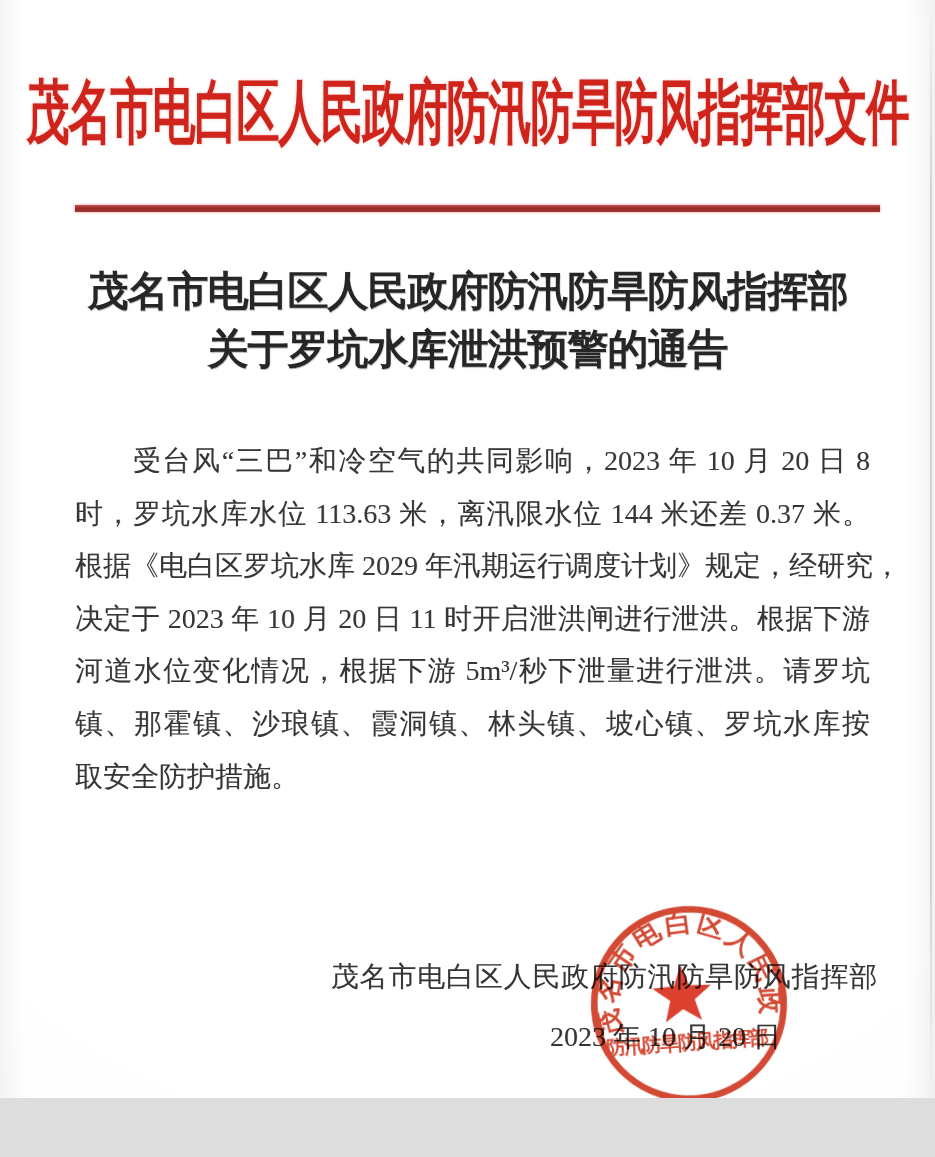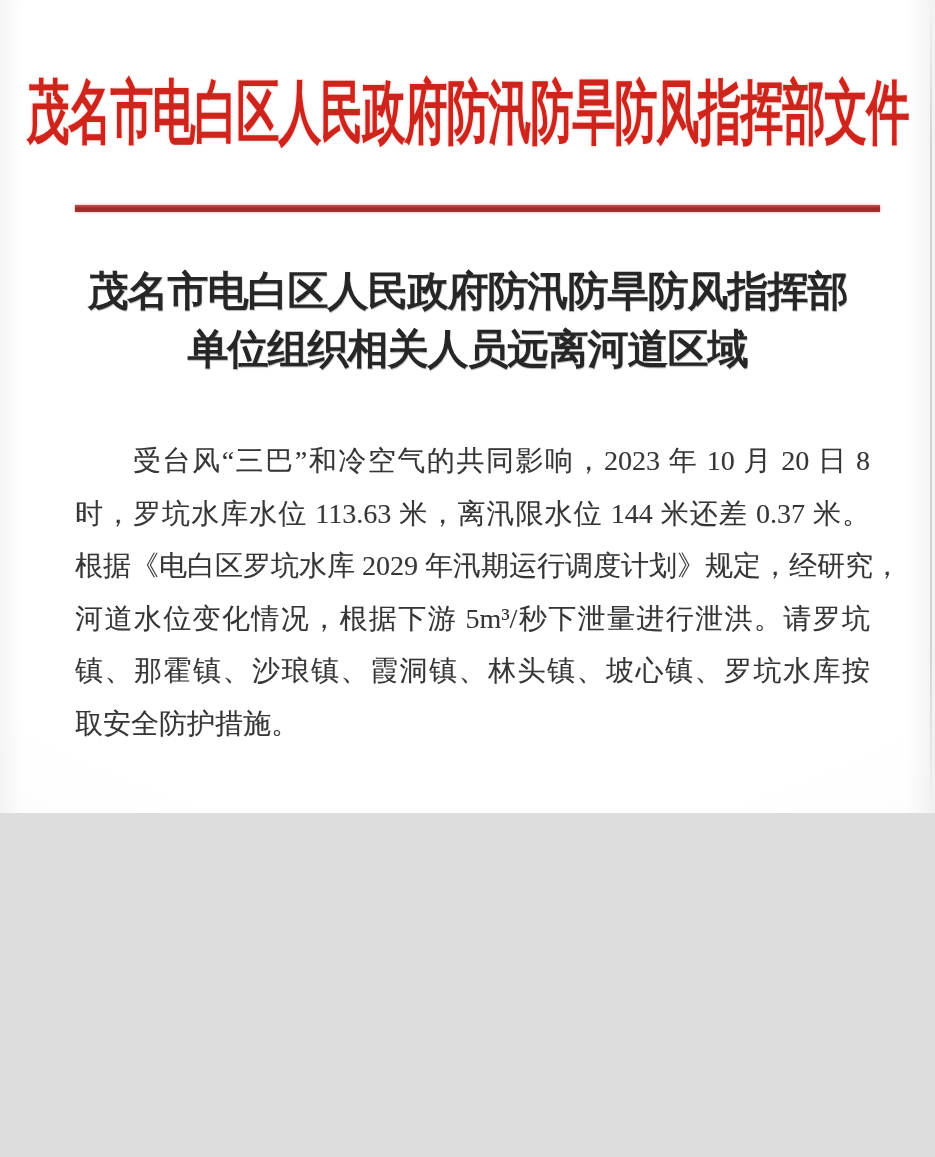--- a/index.html
+++ b/index.html
@@ -1,18 +1,18 @@
 <!DOCTYPE html>
 <html lang="zh"><head>
 <meta charset="utf-8">
 <style>
   html,body{margin:0;padding:0;background:#ddd;}
   .page{
     position:relative;
-    width:935px;height:813px;
+    width:935px;height:1098px;
     margin:0 auto;
     overflow:hidden;
     font-family:"Liberation Serif","DejaVu Serif",serif;
     background:
       linear-gradient(to right, rgba(0,0,0,0.04) 0%, rgba(0,0,0,0) 2.5%, rgba(0,0,0,0) 97%, rgba(0,0,0,0.05) 100%),
       radial-gradient(ellipse 130% 105% at 50% 45%, #ffffff 55%, #fbfaf9 78%, #efedeb 100%);
   }
   .paper-edge-right{
     position:absolute;top:0;right:3px;width:2px;height:100%;
     background:linear-gradient(to bottom, rgba(130,130,130,0.0) 0%, rgba(130,130,130,0.30) 18%, rgba(130,130,130,0.30) 80%, rgba(130,130,130,0.0) 100%);
@@ -89,27 +89,28 @@
 <div class="page">
 
   <div class="paper-edge-right"></div>
 
   <div class="letterhead">茂名市电白区人民政府防汛防旱防风指挥部文件</div>
 
   <div class="red-rule"></div>
 
   <div class="doc-title">
     <div>茂名市电白区人民政府防汛防旱防风指挥部</div>
-    <div>单位组织相关人员远离河道区域</div>
+    <div>关于罗坑水库泄洪预警的通告</div>
   </div>
 
   <div class="body-text">
     <div class="bline bline-first">受台风“三巴”和冷空气的共同影响，2023 年 10 月 20 日 8</div>
     <div class="bline">时，罗坑水库水位 113.63 米，离汛限水位 144 米还差 0.37 米。</div>
     <div class="bline">根据《电白区罗坑水库 2029 年汛期运行调度计划》规定，经研究，</div>
+    <div class="bline">决定于 2023 年 10 月 20 日 11 时开启泄洪闸进行泄洪。根据下游</div>
     <div class="bline">河道水位变化情况，根据下游 5m³/秒下泄量进行泄洪。请罗坑</div>
     <div class="bline">镇、那霍镇、沙琅镇、霞洞镇、林头镇、坡心镇、罗坑水库按</div>
     <div class="bline bline-last">取安全防护措施。</div>
   </div>
 
   <div class="signature">茂名市电白区人民政府防汛防旱防风指挥部</div>
 
   <div class="doc-date">2023 年 10 月 20 日</div>
 
   <div class="seal">

